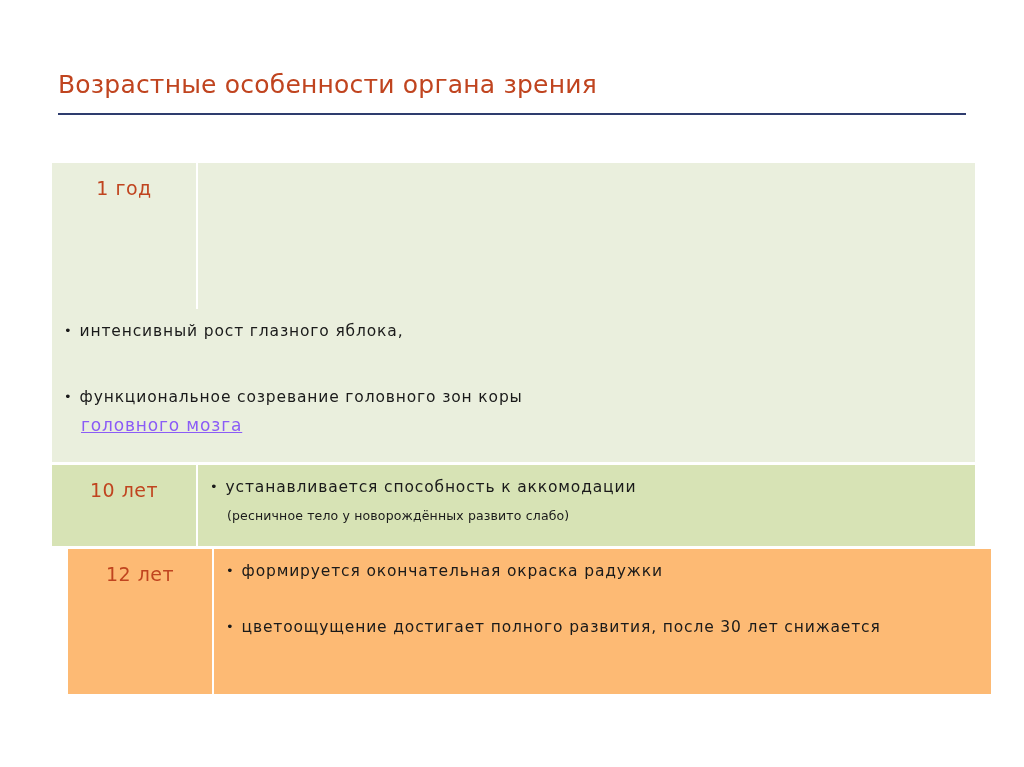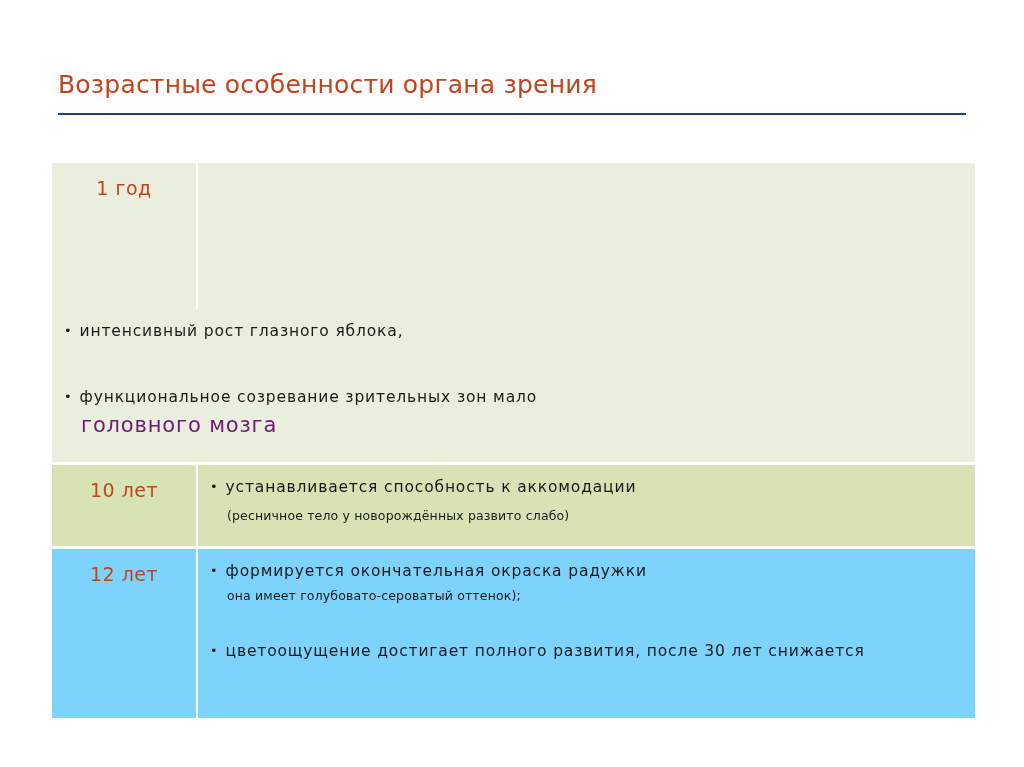--- a/index.html
+++ b/index.html
@@ -62,21 +62,21 @@
   .row {
     display: flex;
     width: 100%;
     box-sizing: border-box;
   }
   .row + .row {
     border-top: 3px solid #ffffff;
   }
   .row-1 { background: #eaefdd; flex-direction: column; }
   .row-2 { background: #d7e3b5; }
-  .row-3 { background: #7dd3fc; }
+  .row-3 { background: #fdba74; margin-left: 16px; }
 
   .cell-label {
     width: 146px;
     flex: 0 0 146px;
     box-sizing: border-box;
     padding-top: 14px;
     text-align: center;
     border-right: 2px solid #ffffff;
   }
   .label-text {
@@ -104,26 +104,27 @@
   }
   .bullet-dot {
     flex: 0 0 auto;
     margin-right: 7px;
     font-size: 13px;
     line-height: 26px;
   }
   .bullet-text { flex: 1 1 auto; }
 
   .bullet-cont {
-    font-size: 21px;
-    color: #701a75;
+    font-size: 17px;
+    color: #8b5cf6;
     letter-spacing: 0.85px;
     line-height: 30px;
     padding-left: 17px;
     white-space: nowrap;
+    text-decoration: underline;
   }
 
   .subnote {
     font-size: 12.5px;
     color: #1a1a1a;
     letter-spacing: 0.15px;
     line-height: 24px;
     padding-left: 17px;
     white-space: nowrap;
   }
@@ -157,21 +158,21 @@
         <span class="label-text">1 год</span>
       </div>
       <div class="cell-content">
         <div class="bullet">
           <span class="bullet-dot">•</span>
           <span class="bullet-text">интенсивный рост глазного яблока,</span>
         </div>
         <div class="gap-lg"></div>
         <div class="bullet">
           <span class="bullet-dot">•</span>
-          <span class="bullet-text">функциональное созревание зрительных зон мало</span>
+          <span class="bullet-text">функциональное созревание головного зон коры</span>
         </div>
         <div class="bullet-cont">головного мозга</div>
       </div>
     </div>
 
     <div class="row row-2">
       <div class="cell-label">
         <span class="label-text">10 лет</span>
       </div>
       <div class="cell-content">
@@ -186,21 +187,20 @@
 
     <div class="row row-3">
       <div class="cell-label">
         <span class="label-text">12 лет</span>
       </div>
       <div class="cell-content">
         <div class="bullet">
           <span class="bullet-dot">•</span>
           <span class="bullet-text">формируется окончательная окраска радужки</span>
         </div>
-        <div class="subnote">она имеет голубовато-сероватый оттенок);</div>
         <div class="gap-md"></div>
         <div class="bullet">
           <span class="bullet-dot">•</span>
           <span class="bullet-text">цветоощущение достигает полного развития, после 30 лет снижается</span>
         </div>
       </div>
     </div>
 
   </div>
 </div>

